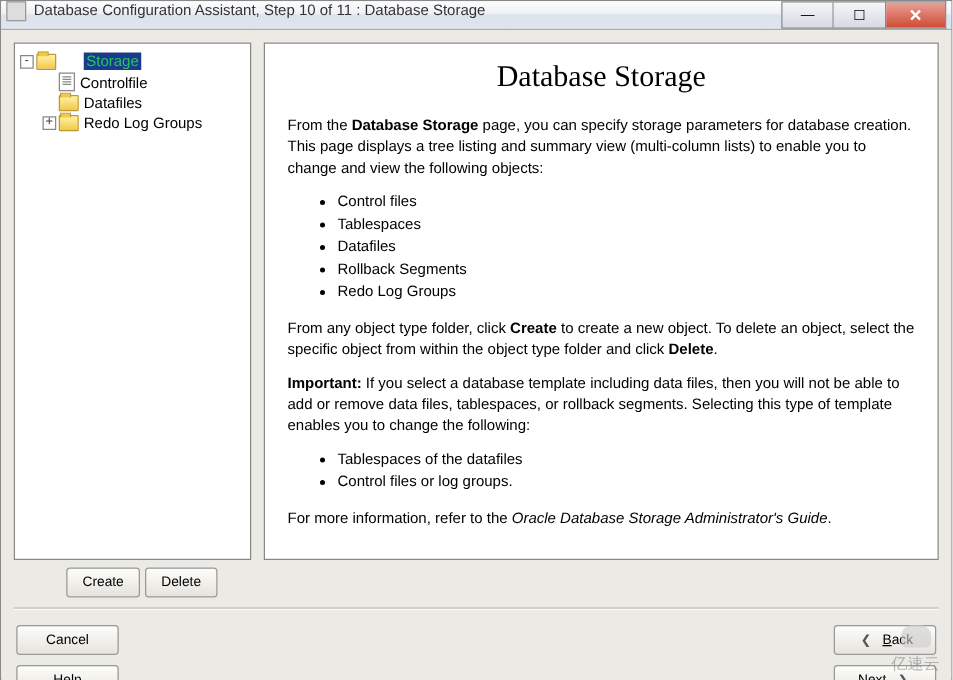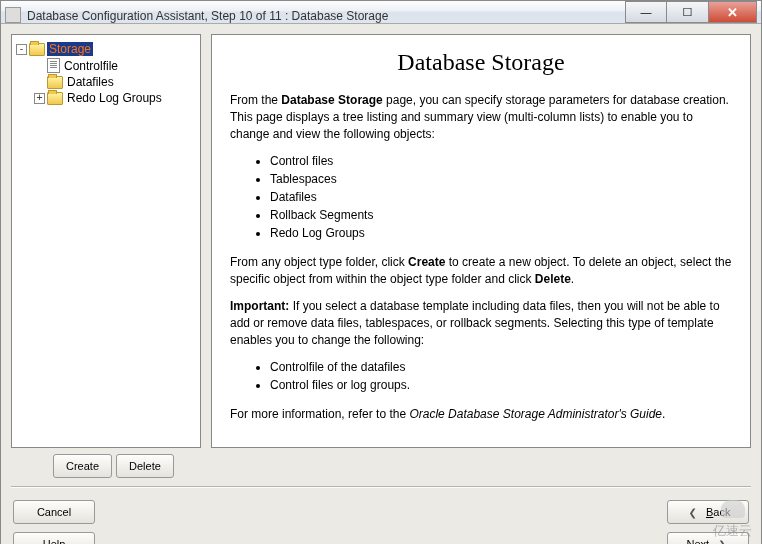--- a/index.html
+++ b/index.html
@@ -1,20 +1,20 @@
 <!DOCTYPE html>
 <html><head>
   <meta charset="utf-8">
   <style>
     * { box-sizing: border-box; margin: 0; padding: 0; font-family: Tahoma, sans-serif; }
     body { background: #fff; width: 762px; height: 544px; overflow: hidden; }
     
     .window { width: 762px; height: 544px; border: 1px solid #888; display: flex; flex-direction: column; }
     
-    .titlebar { height: 24px; background: linear-gradient(to bottom, #fdfdfe 0%, #edf0f5 45%, #dde3ec 50%, #dde5ef 100%); display: flex; align-items: flex-end; padding: 0 4px; border-bottom: 1px solid #aaa; }
+    .titlebar { height: 24px; background: linear-gradient(to bottom, #fdfdfe 0%, #edf0f5 45%, #dde3ec 50%, #dde5ef 100%); display: flex; align-items: flex-start; padding: 0 4px; border-bottom: 1px solid #aaa; }
     .titlebar-icon { width: 16px; height: 16px; margin-right: 6px; display: inline-block; background: #ddd; border: 1px solid #999; }
     .titlebar-text { font-size: 12px; color: #333; flex: 1; }
     .window-btns { display: flex; gap: 0; }
     .wbtn { width: 42px; height: 22px; border: 1px solid #8a8a8a; background: linear-gradient(to bottom, #f5f6f8, #d5dae3); display: flex; align-items: center; justify-content: center; cursor: pointer; font-size: 11px; }
     .wbtn.min { border-radius: 0; }
     .wbtn.max { border-left: none; }
     .wbtn.close { width: 48px; background: linear-gradient(to bottom, #e9a197, #cf4b36); color: #fff; border-left: none; font-weight: bold; font-size: 13px; }
     
     .client { flex: 1; background: #eceae5; padding: 10px; display: flex; flex-direction: column; gap: 6px; }
     
@@ -24,21 +24,21 @@
     .tree-panel ul { list-style: none; }
     .tree-node { display: flex; align-items: center; gap: 2px; padding: 1px 0; white-space: nowrap; }
     .tree-children { padding-left: 18px; position: relative; }
     .expander { width: 11px; height: 11px; border: 1px solid #888; display: inline-flex; align-items: center; justify-content: center; font-size: 10px; line-height: 1; color: #444; cursor: pointer; background: #fff; font-family: monospace; }
     .expander-blank { width: 11px; display: inline-block; }
     .folder-icon { width: 16px; height: 13px; display: inline-block; background: linear-gradient(to bottom, #fff3a5, #f2c84b); border: 1px solid #bb9933; border-radius: 1px; position: relative; }
     .folder-icon::before { content: ""; position: absolute; top: -3px; left: 0; width: 7px; height: 3px; background: #f2c84b; border: 1px solid #bb9933; border-bottom: none; border-radius: 1px 1px 0 0; }
     .doc-icon { width: 13px; height: 15px; display: inline-block; background: #fff; border: 1px solid #888; position: relative; }
     .doc-icon::after { content: ""; position: absolute; top: 2px; left: 2px; right: 2px; height: 1px; background: #888; box-shadow: 0 2px 0 #888, 0 4px 0 #888, 0 6px 0 #888; }
     .tree-label { padding: 0 2px; }
-    .tree-label.selected { background: #1a3b8c; color: #f97316; }
+    .tree-label.selected { background: #1a3b8c; color: #22c55e; margin-left: 20px; }
     
     .content-panel { flex: 1; background: #fff; border: 1px solid #888; padding: 14px 18px; font-size: 12px; color: #000000; overflow: hidden; }
     .content-panel h1 { font-family: Georgia, serif; font-size: 24px; font-weight: normal; text-align: center; margin-bottom: 16px; }
     .content-panel p { margin-bottom: 10px; line-height: 1.4; }
     .content-panel ul { margin: 0 0 12px 40px; line-height: 1.5; }
     .content-panel ul li { list-style: disc; }
     .italic { font-style: italic; }
     .bold { font-weight: bold; }
     
     .actions-row { display: flex; justify-content: space-between; padding: 0 2px; }
@@ -122,21 +122,21 @@
           <li>Rollback Segments</li>
           <li>Redo Log Groups</li>
         </ul>
         <p>
           <span>From any object type folder, click </span><span class="bold">Create</span><span> to create a new object. To delete an object, select the specific object from within the object type folder and click </span><span class="bold">Delete</span><span>.</span>
         </p>
         <p>
           <span class="bold">Important:</span><span> If you select a database template including data files, then you will not be able to add or remove data files, tablespaces, or rollback segments. Selecting this type of template enables you to change the following:</span>
         </p>
         <ul>
-          <li>Controlfile of the datafiles</li>
+          <li>Tablespaces of the datafiles</li>
           <li>Control files or log groups.</li>
         </ul>
         <p>
           <span>For more information, refer to the </span><span class="italic">Oracle Database Storage Administrator's Guide</span><span>.</span>
         </p>
       </div>
     </div>
 
     <div class="actions-row">
       <div class="btn-group-left">

